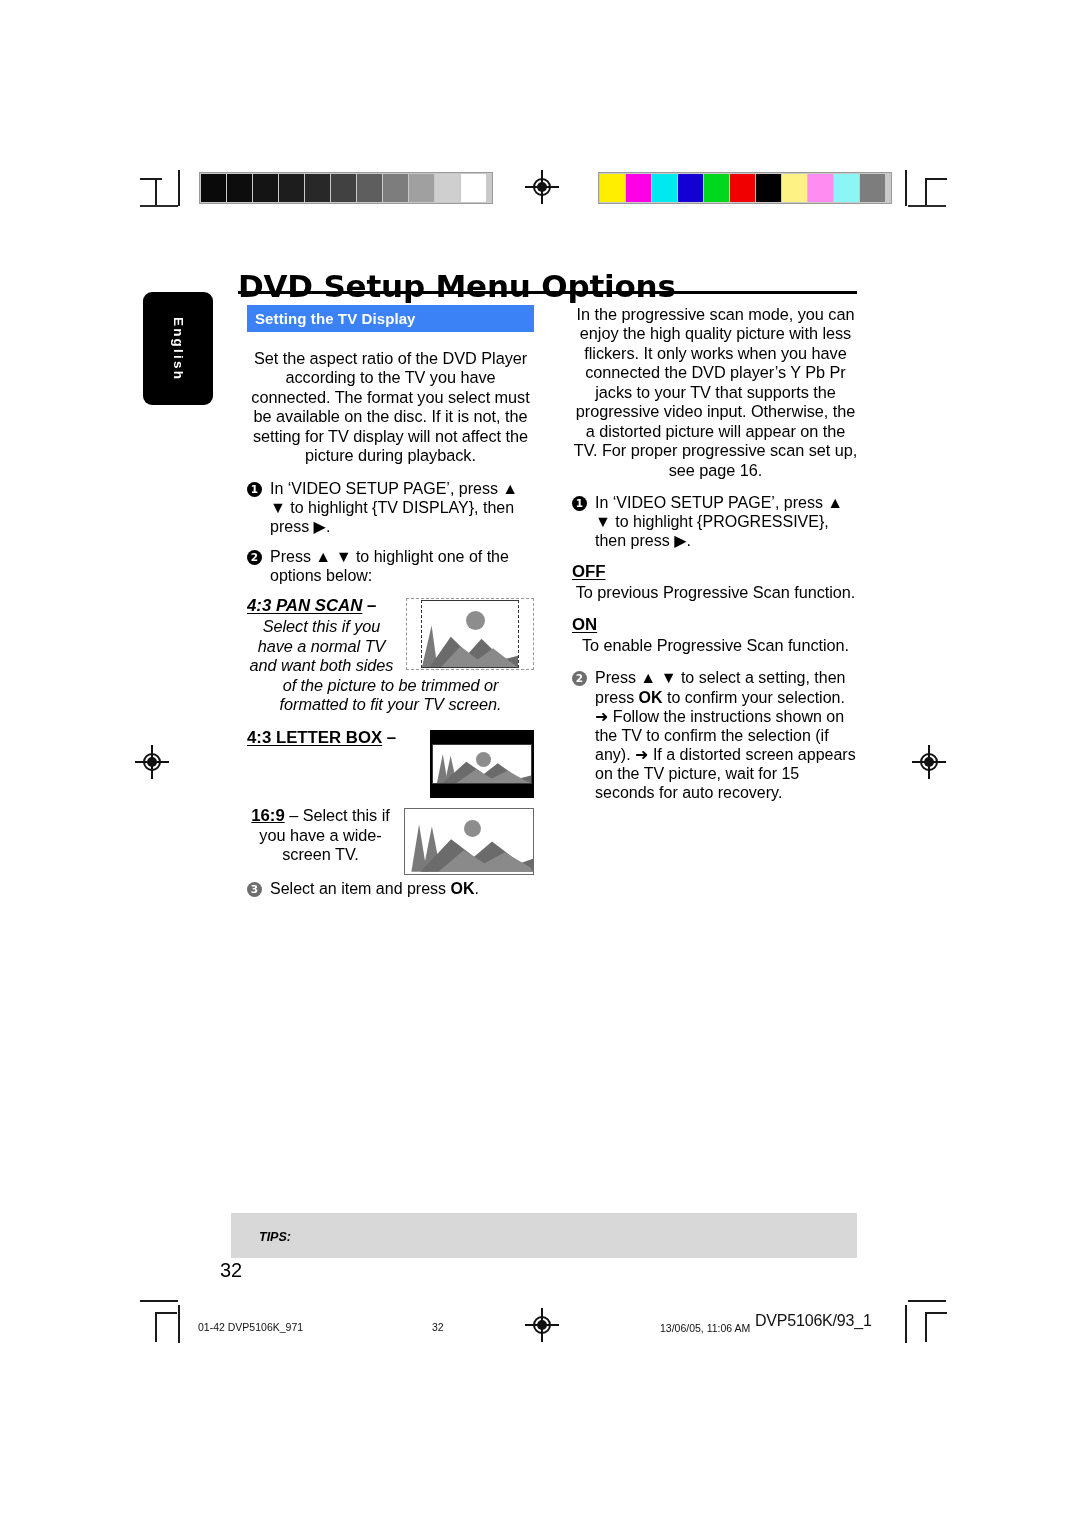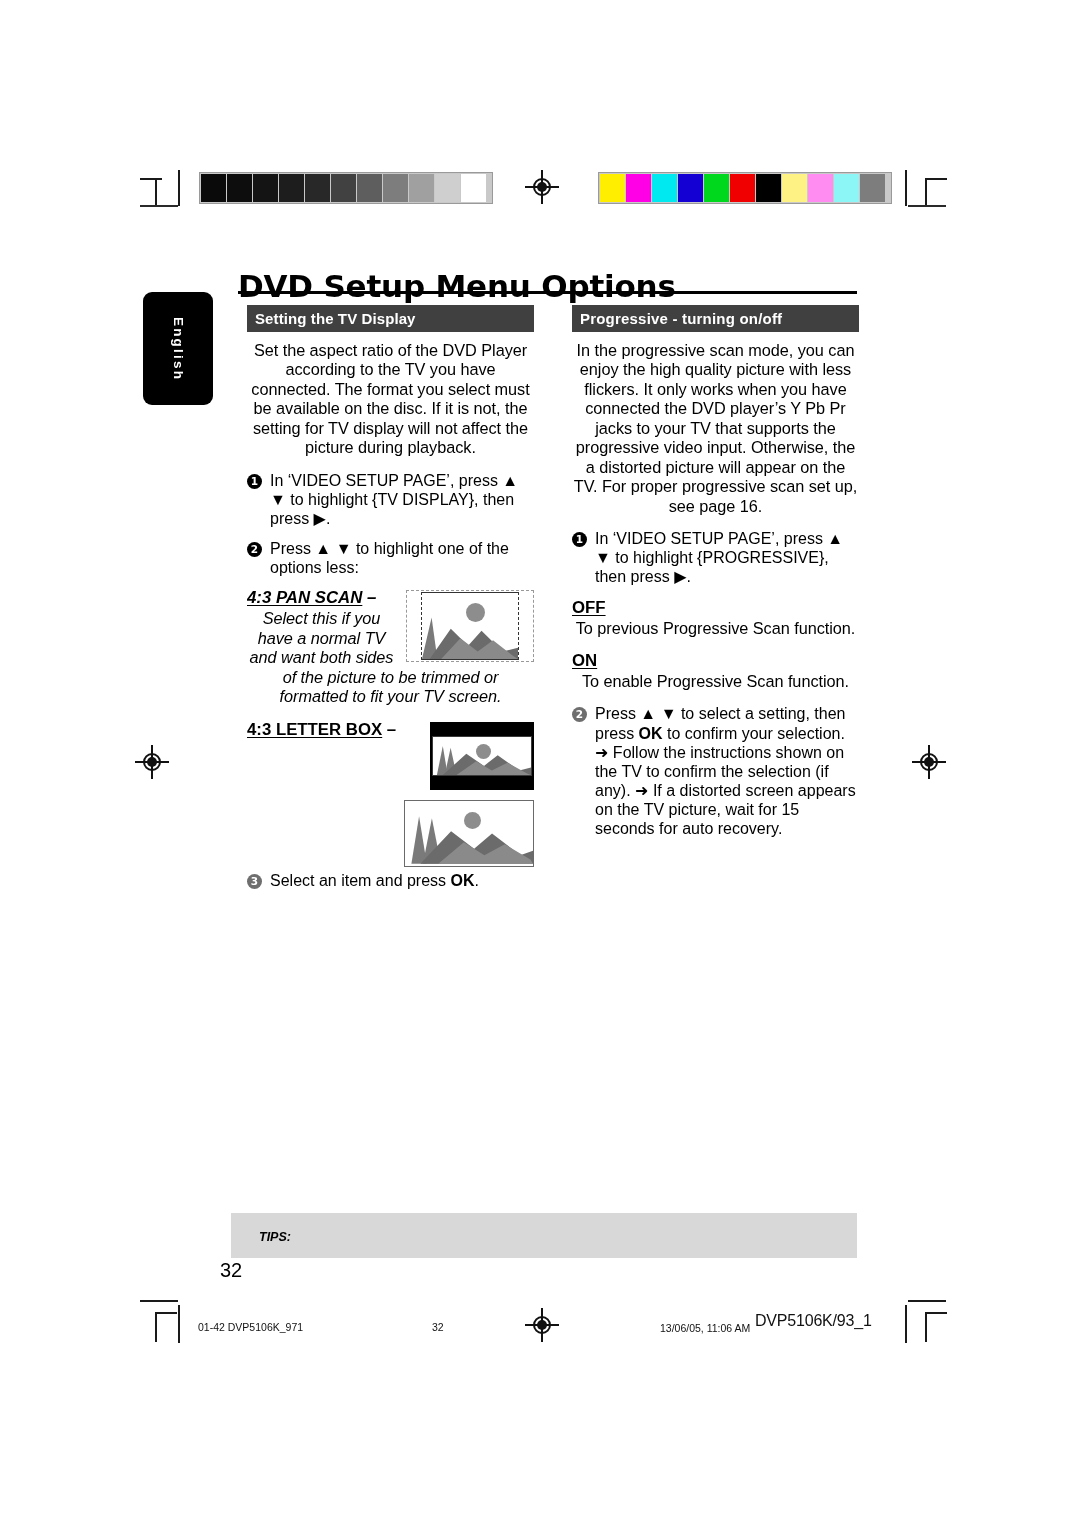--- a/index.html
+++ b/index.html
@@ -63,24 +63,24 @@
     position: absolute; left: 238px; top: 291px; width: 619px; height: 2.5px;
     background: #000;
   }
 
   
   .col { position: absolute; top: 305px; width: 287px; }
   .col-left  { left: 247px; }
   .col-right { left: 572px; }
 
   .sec-head {
-    background: #404040; color: #ffffff;
+    background: #3b82f6; color: #ffffff;
     font-size: 15px; font-weight: bold;
     padding: 5px 0 5px 8px;
-    margin-bottom: 9px;
+    margin-bottom: 17px;
     letter-spacing: 0.1px;
   }
   .col-right .sec-head { letter-spacing: 0.2px; }
 
   p.body {
     margin: 0 0 13px 0;
     font-size: 16.3px; line-height: 1.195;
     letter-spacing: -0.05px;
     text-align: center;
   }
@@ -263,21 +263,21 @@
 
   <p class="body">Set the aspect ratio of the DVD Player according to the TV you have connected. The format you select must be available on the disc.  If it is not, the setting for TV display will not affect the picture during playback.</p>
 
   <div class="step">
     <span class="num">1</span>
     <span class="txt">In ‘VIDEO SETUP PAGE’, press ▲ ▼ to highlight {TV DISPLAY}, then press ▶.</span>
   </div>
 
   <div class="step">
     <span class="num">2</span>
-    <span class="txt">Press ▲ ▼ to highlight one of the options less:</span>
+    <span class="txt">Press ▲ ▼ to highlight one of the options below:</span>
   </div>
 
   <div class="wrapped" style="margin-top:2px;font-style:italic;">
     <div class="thumb tv-panscan">
       <div class="inner">
         <div class="scene">
           <div class="sun" style="left:46%; top:14%; width:19px; height:19px;"></div>
           <svg width="100%" height="100%" viewBox="0 0 100 70" preserveAspectRatio="none" style="position:absolute;inset:0;">
             <polygon points="0,70 10,26 16,70" fill="#7a7a7a"></polygon>
             <polygon points="8,70 30,38 48,56 62,40 84,62 100,58 100,70" fill="#6b6b6b"></polygon>
@@ -316,31 +316,33 @@
       <div class="scene">
         <div class="sun" style="left:46%; top:18%; width:17px; height:17px;"></div>
         <svg width="100%" height="100%" viewBox="0 0 100 60" preserveAspectRatio="none" style="position:absolute;inset:0;">
           <polygon points="5,58 11,14 17,58" fill="#7a7a7a"></polygon>
           <polygon points="14,58 21,16 28,58" fill="#7a7a7a"></polygon>
           <polygon points="12,58 36,28 54,44 68,30 90,50 100,46 100,58" fill="#6b6b6b"></polygon>
           <polygon points="26,58 46,38 62,50 78,40 98,54 100,58" fill="#8a8a8a"></polygon>
         </svg>
       </div>
     </div>
+    <p class="body" style="margin-bottom:14px;">
+      <b style="font-size:16.8px;"><u>16:9</u></b><span> – </span><span>Select this if you have a wide-screen TV.</span>
+    </p>
   </div>
 
   <div class="step" style="clear:both;">
     <span class="num gray">3</span>
     <span class="txt"><span>Select an item and press </span><b>OK</b><span>.</span></span>
   </div>
 </div>
 
 <div class="col col-right">
 
-  <div class="sec-head">Progressive - turning on/off</div>
 
   <p class="body">In the progressive scan mode, you can enjoy the high quality picture with less flickers.  It only works when you have connected the DVD player’s Y Pb Pr jacks to your TV that supports the progressive video input.  Otherwise, the a distorted picture will appear on the TV.  For proper progressive scan set up, see page 16.</p>
 
   <div class="step">
     <span class="num">1</span>
     <span class="txt">In ‘VIDEO SETUP PAGE’, press ▲ ▼ to highlight {PROGRESSIVE}, then press ▶.</span>
   </div>
 
   <p class="opt-title" style="margin-top:4px;">
     <u>OFF</u>

